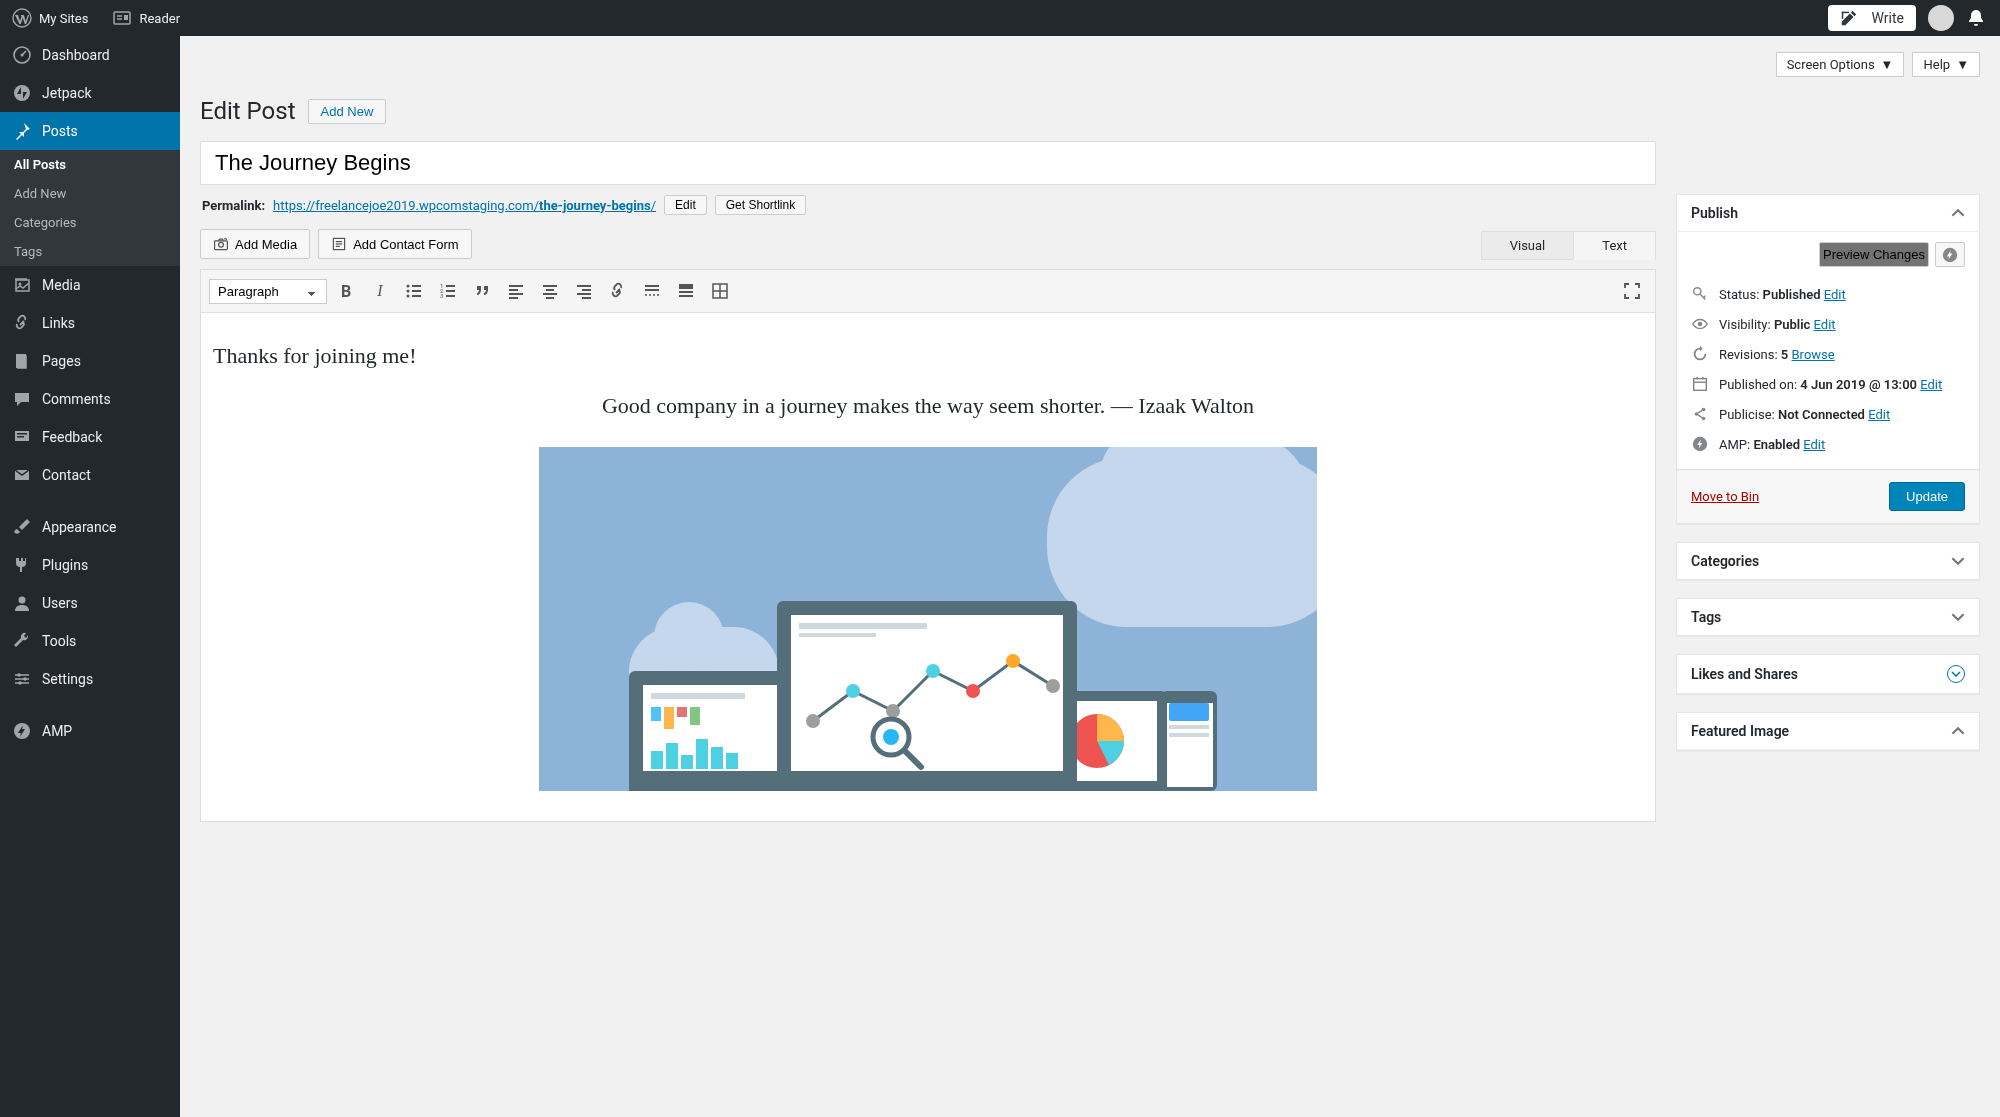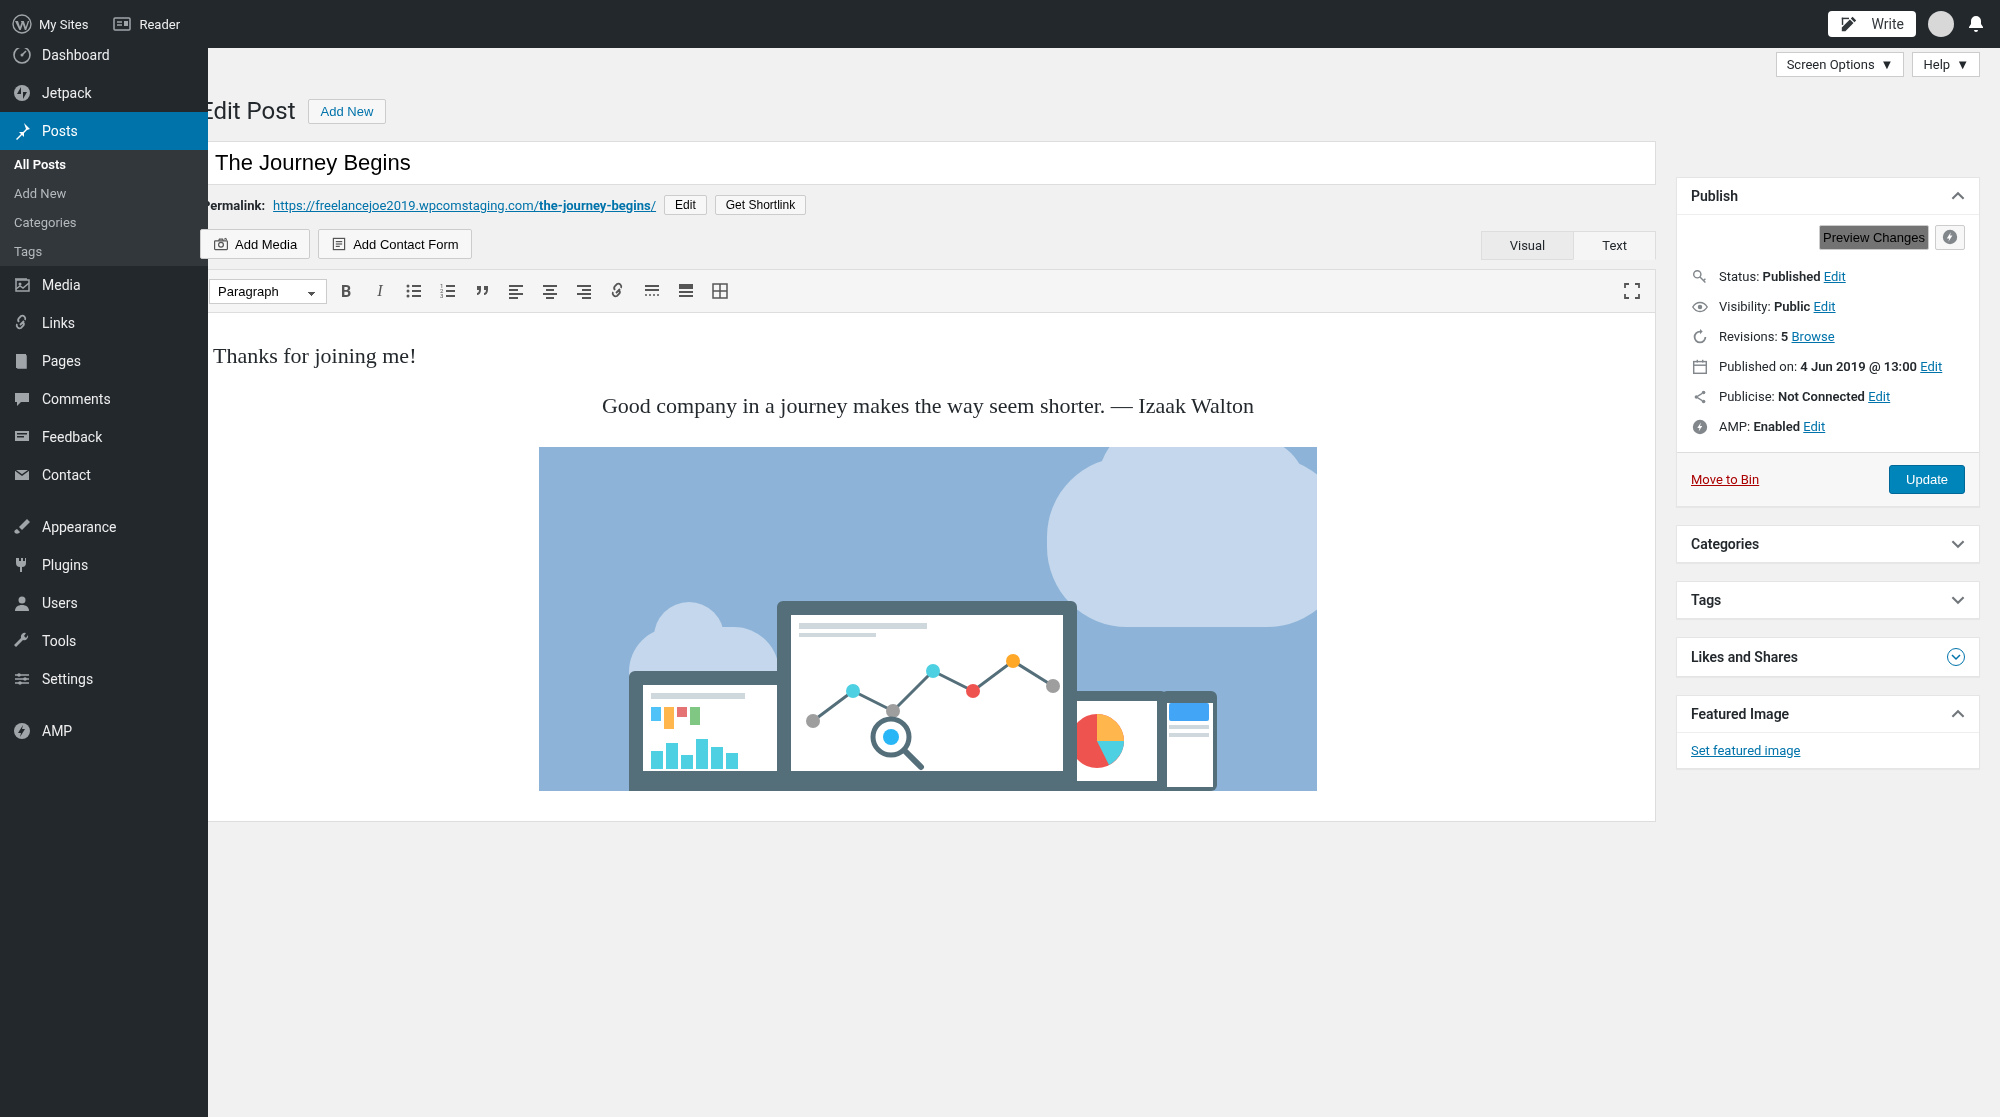--- a/index.html
+++ b/index.html
@@ -1,26 +1,26 @@
 <!DOCTYPE html>
 <html><head>
 <meta charset="utf-8">
 <style>
 * { box-sizing: border-box; margin: 0; padding: 0; }
 body { font-family: -apple-system, BlinkMacSystemFont, "Segoe UI", Roboto, sans-serif; font-size: 13px; color: #23282d; background: #f1f1f1; overflow: hidden; }
-.topbar { position: fixed; top: 0; left: 0; right: 0; height: 48px; background: #23282d; display: flex; align-items: center; padding: 0 0; z-index: 100; color: #eee; }
+.topbar { position: fixed; top: 0; left: 0; right: 0; height: 36px; background: #23282d; display: flex; align-items: center; padding: 0 0; z-index: 100; color: #eee; }
 .topbar-left { display: flex; align-items: center; gap: 0; }
 .topbar-item { display: flex; align-items: center; gap: 7px; padding: 0 12px; height: 36px; cursor: pointer; }
 .topbar-item span.icon { width: 20px; height: 20px; display: inline-flex; align-items: center; justify-content: center; fill: #a0a5aa; color: #a0a5aa; }
 .topbar-right { margin-left: auto; display: flex; align-items: center; gap: 12px; padding-right: 14px; }
 .write-btn { background: #fff; color: #32373c; border-radius: 4px; padding: 4px 12px; display: flex; align-items: center; gap: 14px; font-size: 14px; font-weight: 400; cursor: pointer; }
 .avatar { width: 26px; height: 26px; border-radius: 50%; background: #d8d8d8; }
 .bell-icon { width: 20px; height: 20px; fill: #fff; }
 .wp-logo { width: 20px; height: 20px; }
-.sidebar { position: fixed; top: 36px; left: 0; bottom: 0; width: 208px; background: #23282d; overflow-y: auto; }
+.sidebar { position: fixed; top: 36px; left: 0; bottom: 0; width: 180px; background: #23282d; overflow-y: auto; }
 .menu-item { display: flex; align-items: center; gap: 10px; padding: 9px 12px; color: #eee; cursor: pointer; font-size: 14px; position: relative; }
 .menu-item.active { background: #0073aa; color: #fff; }
 .menu-item.active::after { content: ""; position: absolute; right: -8px; top: 50%; transform: translateY(-50%); border: 8px solid transparent; border-right-color: #f1f1f1; }
 .menu-icon { width: 20px; height: 20px; display: inline-flex; align-items: center; justify-content: center; fill: #a0a5aa; color: #a0a5aa; }
 .menu-item.active .menu-icon { fill: #fff; color: #fff; }
 .submenu { background: #32373c; }
 .submenu-item { padding: 7px 14px; color: #b4b9be; font-size: 13px; cursor: pointer; }
 .submenu-item.active { color: #fff; font-weight: 600; }
 .separator { height: 14px; }
 .main { margin-left: 180px; margin-top: 36px; padding: 0 20px 20px; }
@@ -587,19 +587,16 @@
         </div>
       </div>
 
       <div class="panel">
         <div class="panel-head">
           <span>Featured Image</span>
           <svg class="toggle-icon" viewBox="0 0 10 10">
               <path d="M1 7l4-4 4 4" fill="none" stroke="#72777c" stroke-width="1.5"></path>
             </svg>
         </div>
-        <div class="panel-body">
-          <span class="feat-link">Set featured image</span>
-        </div>
       </div>
     </div>
   </div>
 </div>
 
 </body></html>

